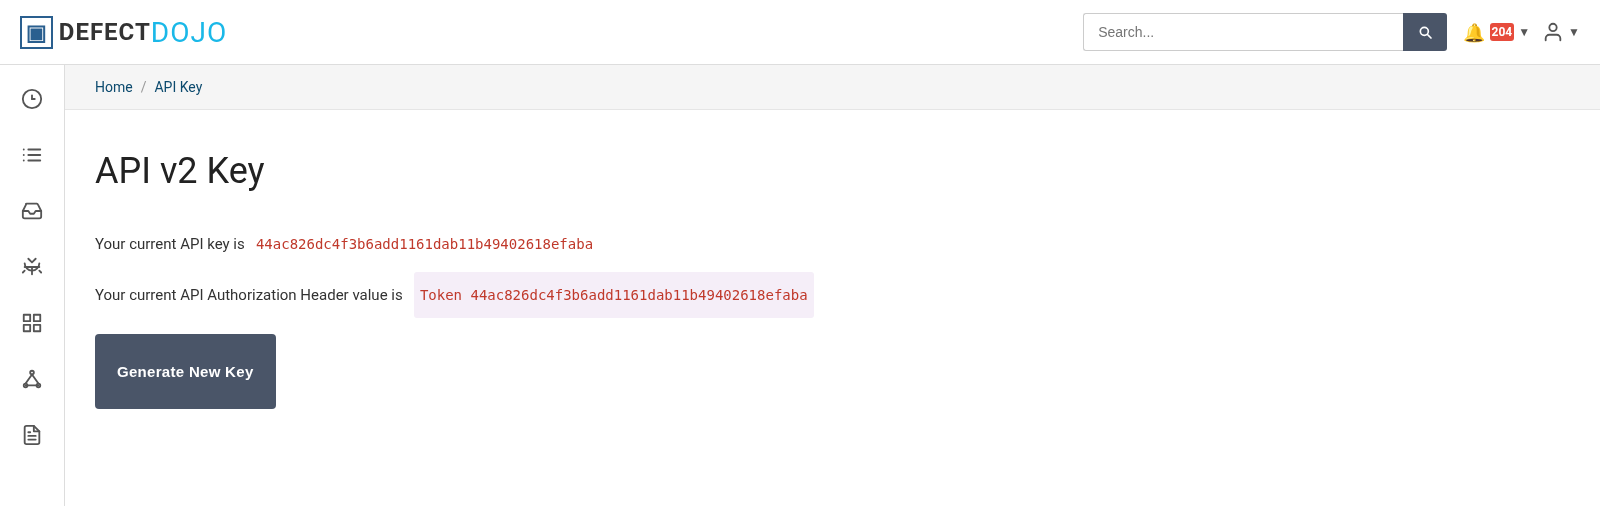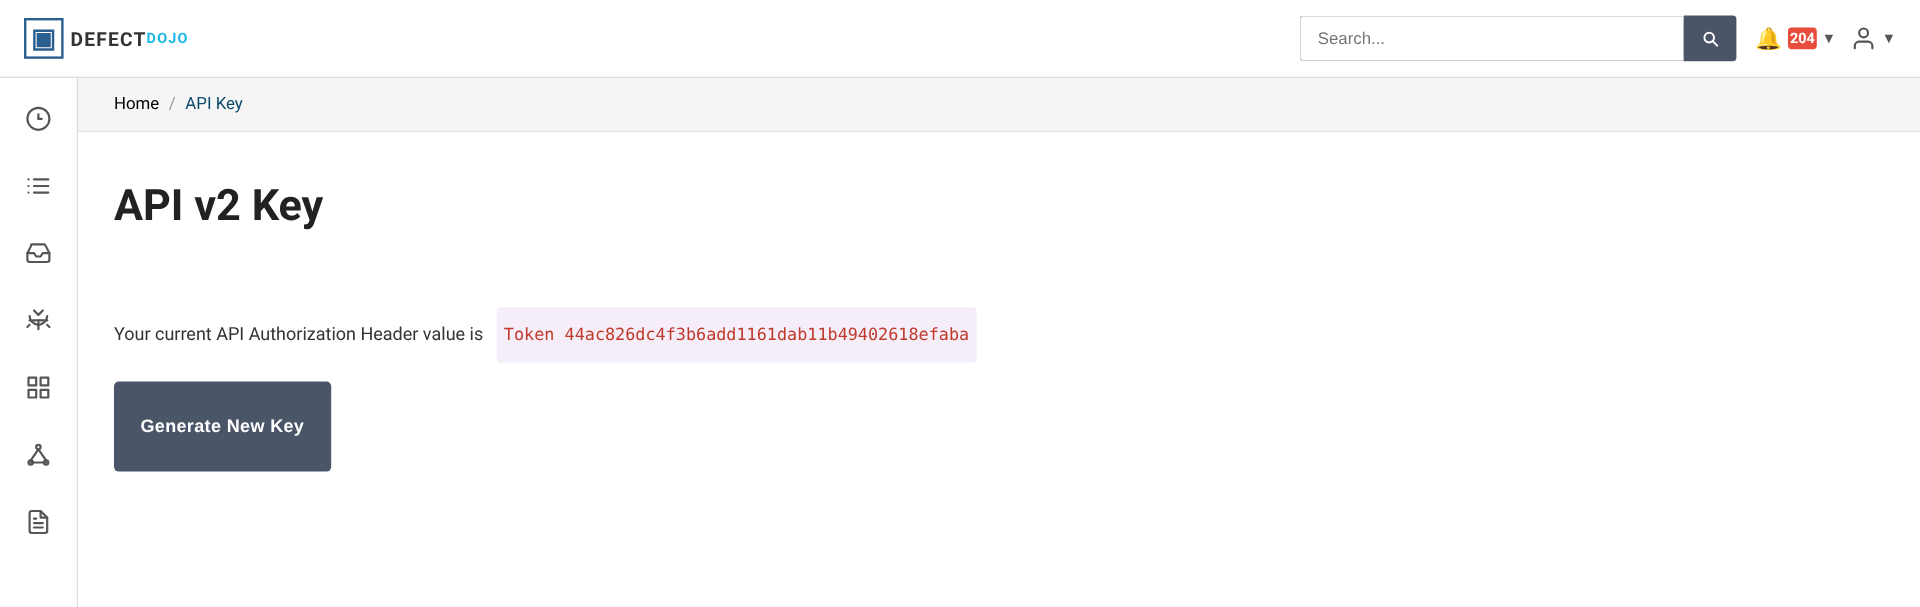--- a/index.html
+++ b/index.html
@@ -27,28 +27,28 @@
     .logo-bracket {
       color: #2a5f8f;
       font-size: 22px;
       font-weight: bold;
       border: 2.5px solid #2a5f8f;
       padding: 2px 4px;
       margin-right: 6px;
     }
     .logo-text-defect {
       color: #333;
-      font-size: 16px;
+      font-size: 24px;
       font-weight: 700;
       letter-spacing: 1px;
     }
     .logo-text-dojo {
       color: #1ab8e8;
-      font-size: 12px;
-      font-weight: 700;
+      font-size: 28px;
+      font-weight: 400;
       letter-spacing: 1px;
     }
     .navbar-search {
       display: flex;
       align-items: flex-start;
       margin-right: 16px;
     }
     .search-input {
       border: 1px solid #ccc;
       border-right: none;
@@ -142,35 +142,35 @@
       background: #f5f5f5;
       padding: 14px 30px;
       display: flex;
       align-items: center;
       gap: 8px;
       font-size: 14px;
       color: #666;
       border-bottom: 1px solid #e5e5e5;
     }
     .breadcrumb-home {
-      color: #000000;
+      color: #0c4a6e;
       text-decoration: none;
       cursor: pointer;
     }
     .breadcrumb-sep { color: #999; }
     .breadcrumb-current { color: #0c4a6e; }
 
     .content-area {
       padding: 40px 30px;
     }
     .page-title {
       font-size: 36px;
-      font-weight: 700;
+      font-weight: 400;
       color: #222;
-      margin-bottom: 64px;
+      margin-bottom: 40px;
     }
     .api-info {
       margin-bottom: 16px;
       font-size: 15px;
       color: #333;
       line-height: 1.6;
     }
     .api-key-value {
       color: #c0392b;
       font-family: monospace;
@@ -304,20 +304,25 @@
 
   <div class="breadcrumb-bar">
     <a class="breadcrumb-home">Home</a>
     <span class="breadcrumb-sep">/</span>
     <span class="breadcrumb-current">API Key</span>
   </div>
 
   <div class="content-area">
     <h1 class="page-title">API v2 Key</h1>
 
+    <p class="api-info">
+      <span>Your current API key is</span>
+      &nbsp;
+      <span class="api-key-value">44ac826dc4f3b6add1161dab11b49402618efaba</span>
+    </p>
 
     <p class="api-info">
       <span>Your current API Authorization Header value is</span>
       &nbsp;
       <span class="api-auth-value">Token 44ac826dc4f3b6add1161dab11b49402618efaba</span>
     </p>
 
 
     <button class="generate-btn">Generate New Key</button>
   </div>

